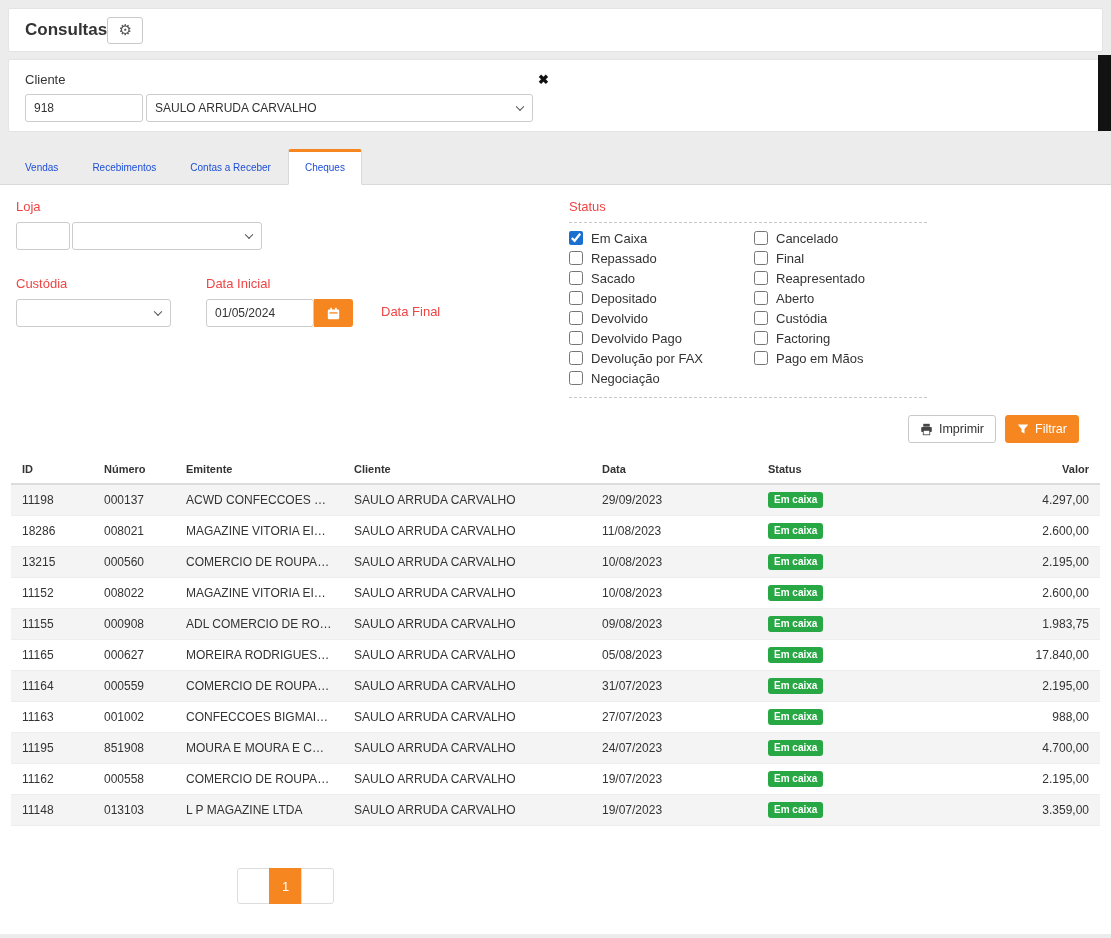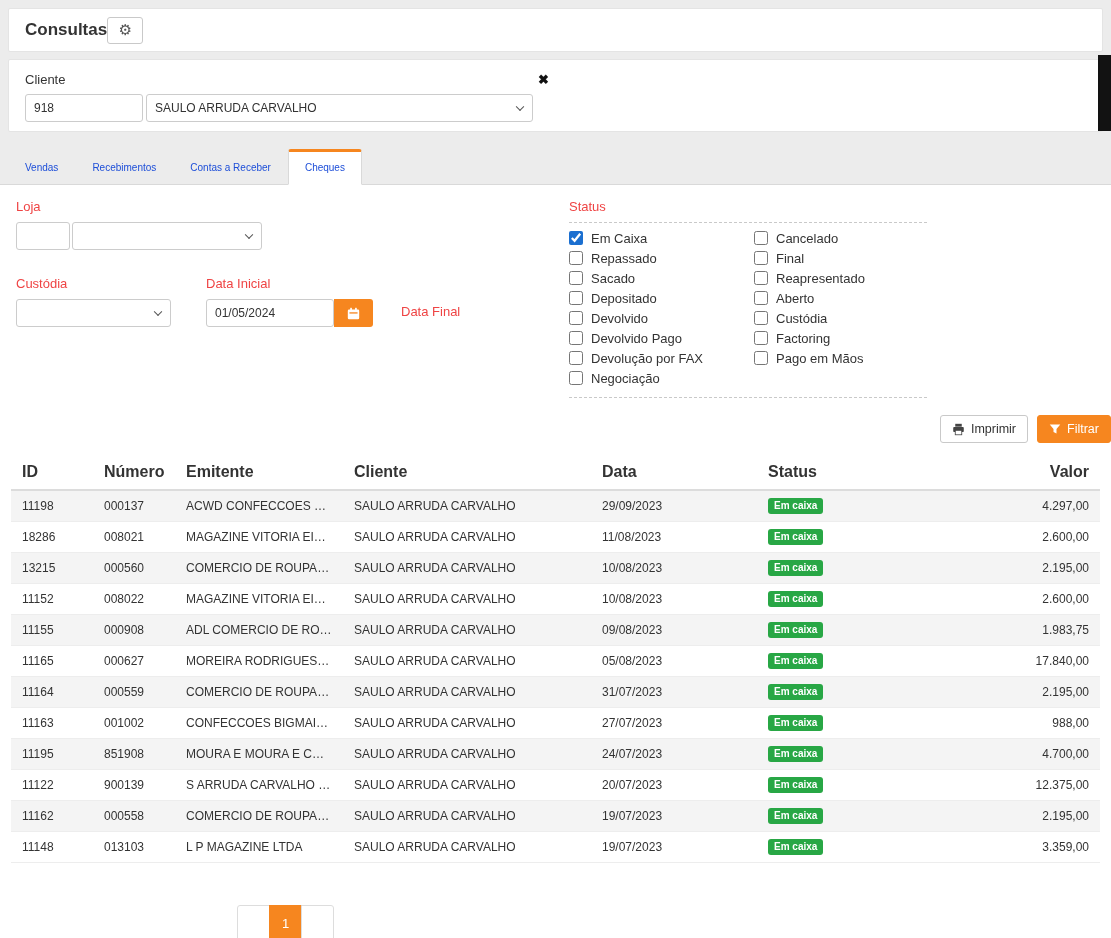--- a/index.html
+++ b/index.html
@@ -55,45 +55,45 @@
   .filters { display:flex; padding:12px 16px 0; }
   .filters-left { width:553px; }
   .lbl { display:block; font-size:13px; margin:0 0 8px; color:#ef4444; }
   .loja-row { display:flex; gap:2px; }
   .loja-code { width:54px; }
   .loja-select-wrap { width:190px; }
   .row3 { display:flex; margin-top:26px; align-items:flex-end; }
   .periodo-wrap { width:155px; }
   .g2 { margin-left:35px; } .g3 { margin-left:28px; }
   .date-group { display:flex; }
-  .date-input { width:128px; border-radius:3px 0 0 3px; border-right:0; }
+  .date-input { width:108px; border-radius:3px 0 0 3px; border-right:0; }
   .cal-btn { width:39px; height:28px; background:#f6861f; border:0;
              border-radius:0 3px 3px 0; display:flex; align-items:center;
              justify-content:center; cursor:pointer; padding:0; }
   .filters-right { flex:1; }
   .status-box { width:358px; border-top:1px dashed #c9c9c9; border-bottom:1px dashed #c9c9c9;
                 padding:8px 0 12px; display:flex; }
   .status-col { display:flex; flex-direction:column; gap:6px; }
   .status-col.first { width:185px; }
   .check { display:flex; align-items:center; gap:8px; font-size:13px; color:#333;
            cursor:pointer; height:14px; }
   .check input { width:14px; height:14px; margin:0; accent-color:#1b6fd0; }
 
   
-  .actions { display:flex; justify-content:flex-end; gap:9px; padding:17px 0 12px; }
+  .actions { display:flex; justify-content:flex-end; gap:9px; padding:17px 32px 12px; }
   .btn { height:28px; display:inline-flex; align-items:center; gap:6px; font-size:12.5px;
          font-family:inherit; border-radius:3px; cursor:pointer; padding:0 11px; }
   .btn-light { background:#fff; border:1px solid #c9c9c9; color:#333; }
   .btn-orange { background:#f6861f; border:1px solid #f6861f; color:#fff; }
 
   
   .table-wrap { padding:0 11px; }
   table { width:100%; border-collapse:collapse; table-layout:fixed; font-size:12px; }
   th { text-align:left; padding:8px 11px; border-bottom:2px solid #dcdcdc;
-       font-size:16px; color:#333; white-space:nowrap; }
+       font-size:11px; color:#333; white-space:nowrap; }
   td { padding:7px 11px; line-height:14px; white-space:nowrap; overflow:hidden;
        text-overflow:ellipsis; border-bottom:1px solid #ededed; }
   th.num, td.num { text-align:right; }
   tbody tr:nth-child(odd) { background:#f4f4f4; }
   .badge { display:inline-block; background:#28a745; color:#fff; font-size:10px;
            font-weight:bold; padding:3px 6px; border-radius:3px; line-height:1; }
 
   
   .pagination { display:inline-flex; margin:42px 0 0 237px; }
   .page-btn { min-width:33px; height:36px; border:1px solid #ddd; background:#fff;
@@ -397,31 +397,20 @@
               <td>851908</td>
               <td>MOURA E MOURA E COM VAR…</td>
               <td>SAULO ARRUDA CARVALHO</td>
               <td>24/07/2023</td>
               <td>
                 <span class="badge">Em caixa</span>
               </td>
               <td class="num">4.700,00</td>
             </tr>
             <tr>
-              <td>11122</td>
-              <td>900139</td>
-              <td>S ARRUDA CARVALHO ME</td>
-              <td>SAULO ARRUDA CARVALHO</td>
-              <td>20/07/2023</td>
-              <td>
-                <span class="badge">Em caixa</span>
-              </td>
-              <td class="num">12.375,00</td>
-            </tr>
-            <tr>
               <td>11162</td>
               <td>000558</td>
               <td>COMERCIO DE ROUPAS NOV…</td>
               <td>SAULO ARRUDA CARVALHO</td>
               <td>19/07/2023</td>
               <td>
                 <span class="badge">Em caixa</span>
               </td>
               <td class="num">2.195,00</td>
             </tr>

